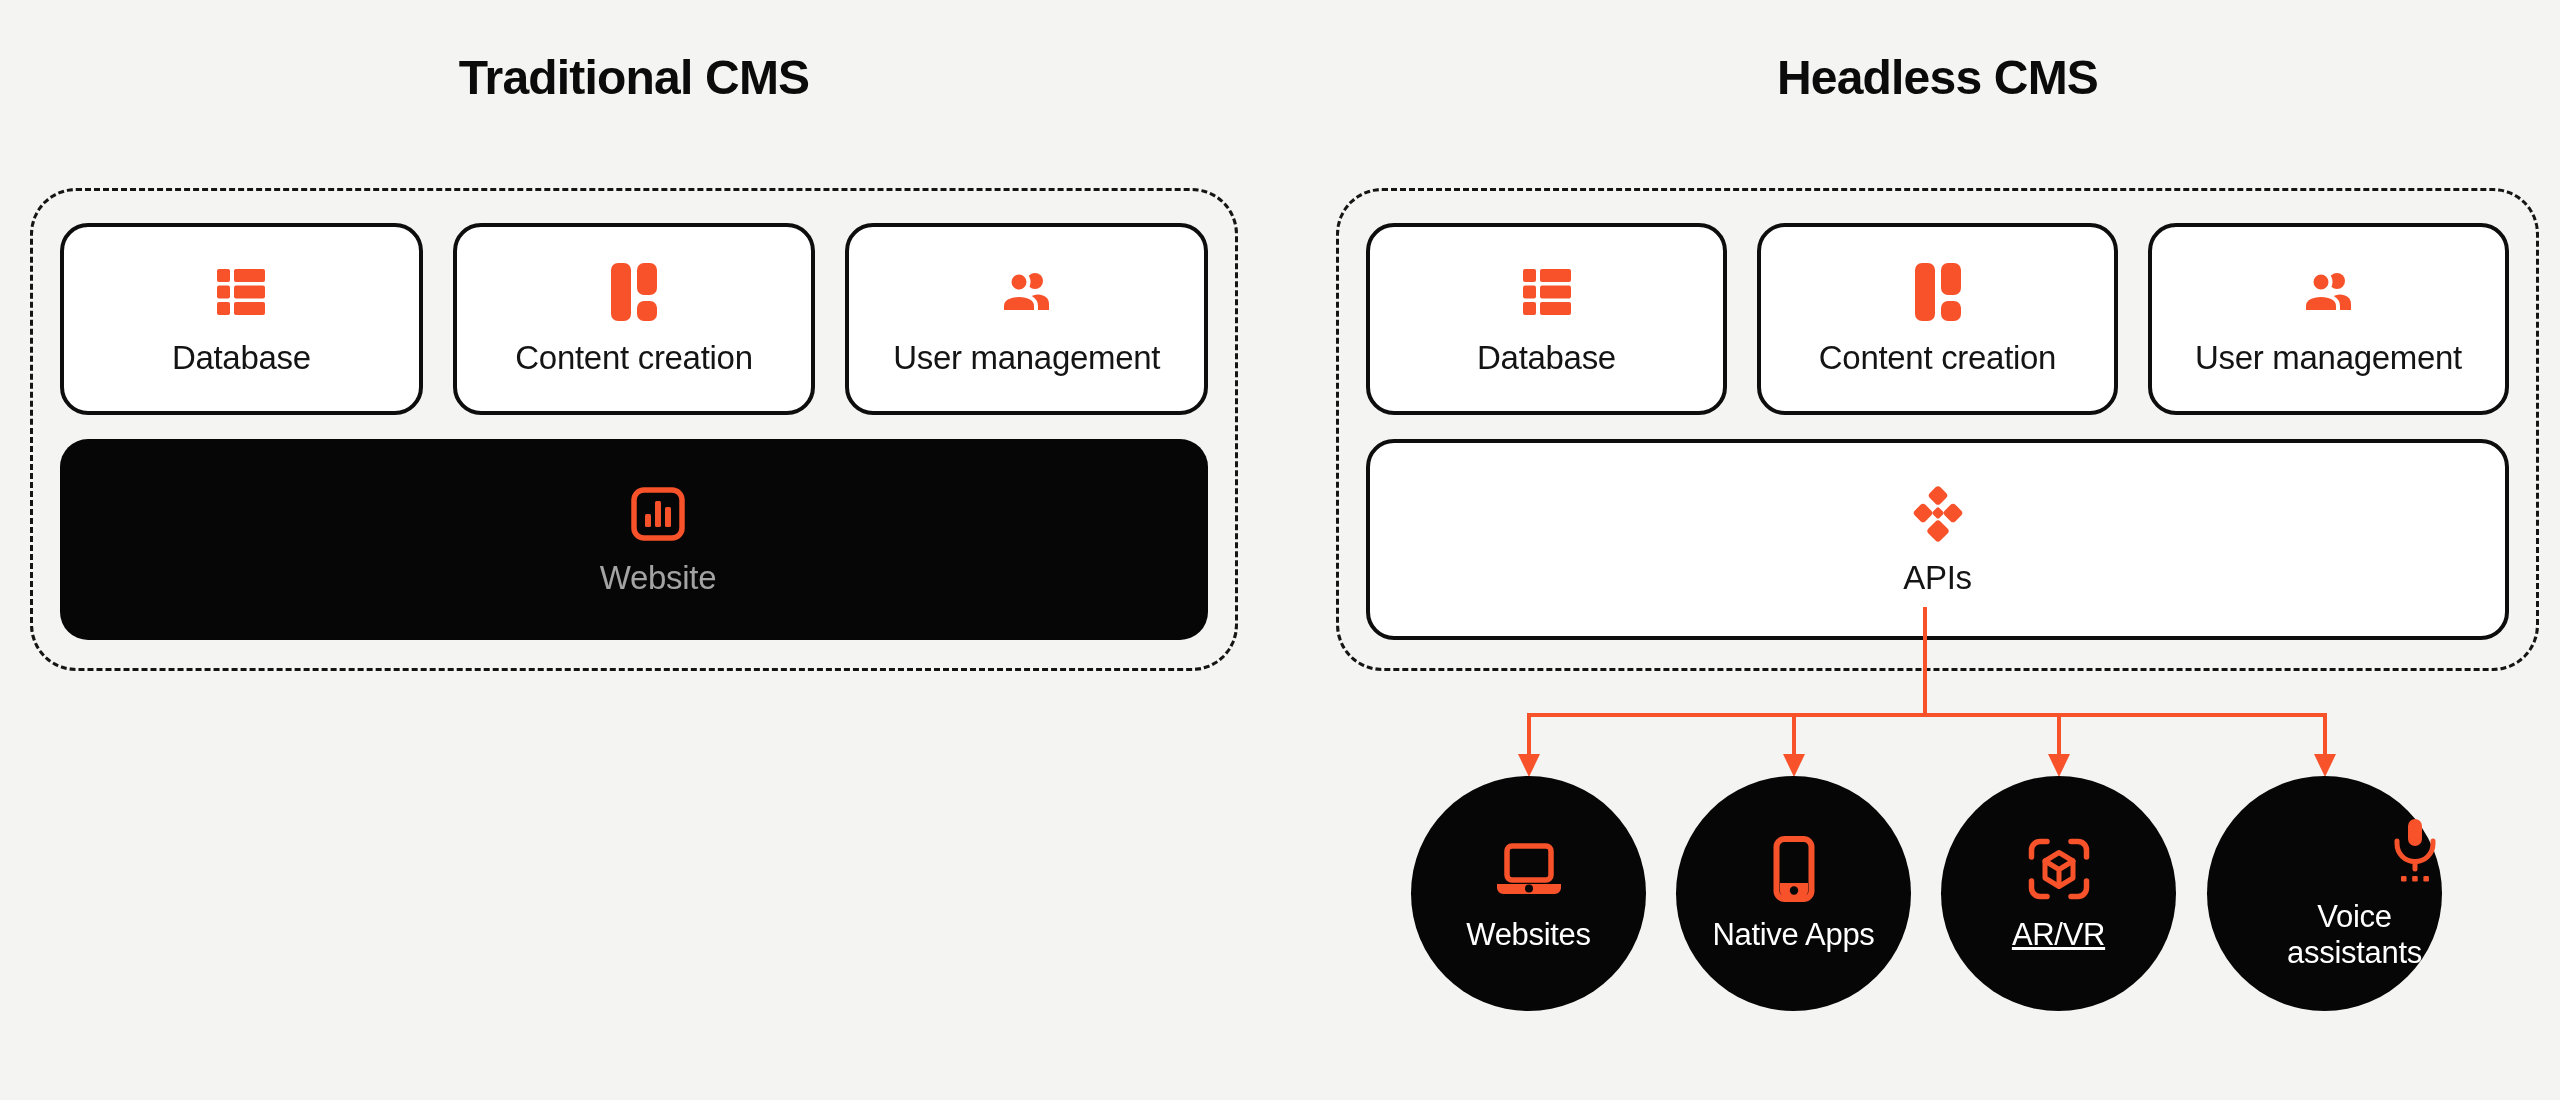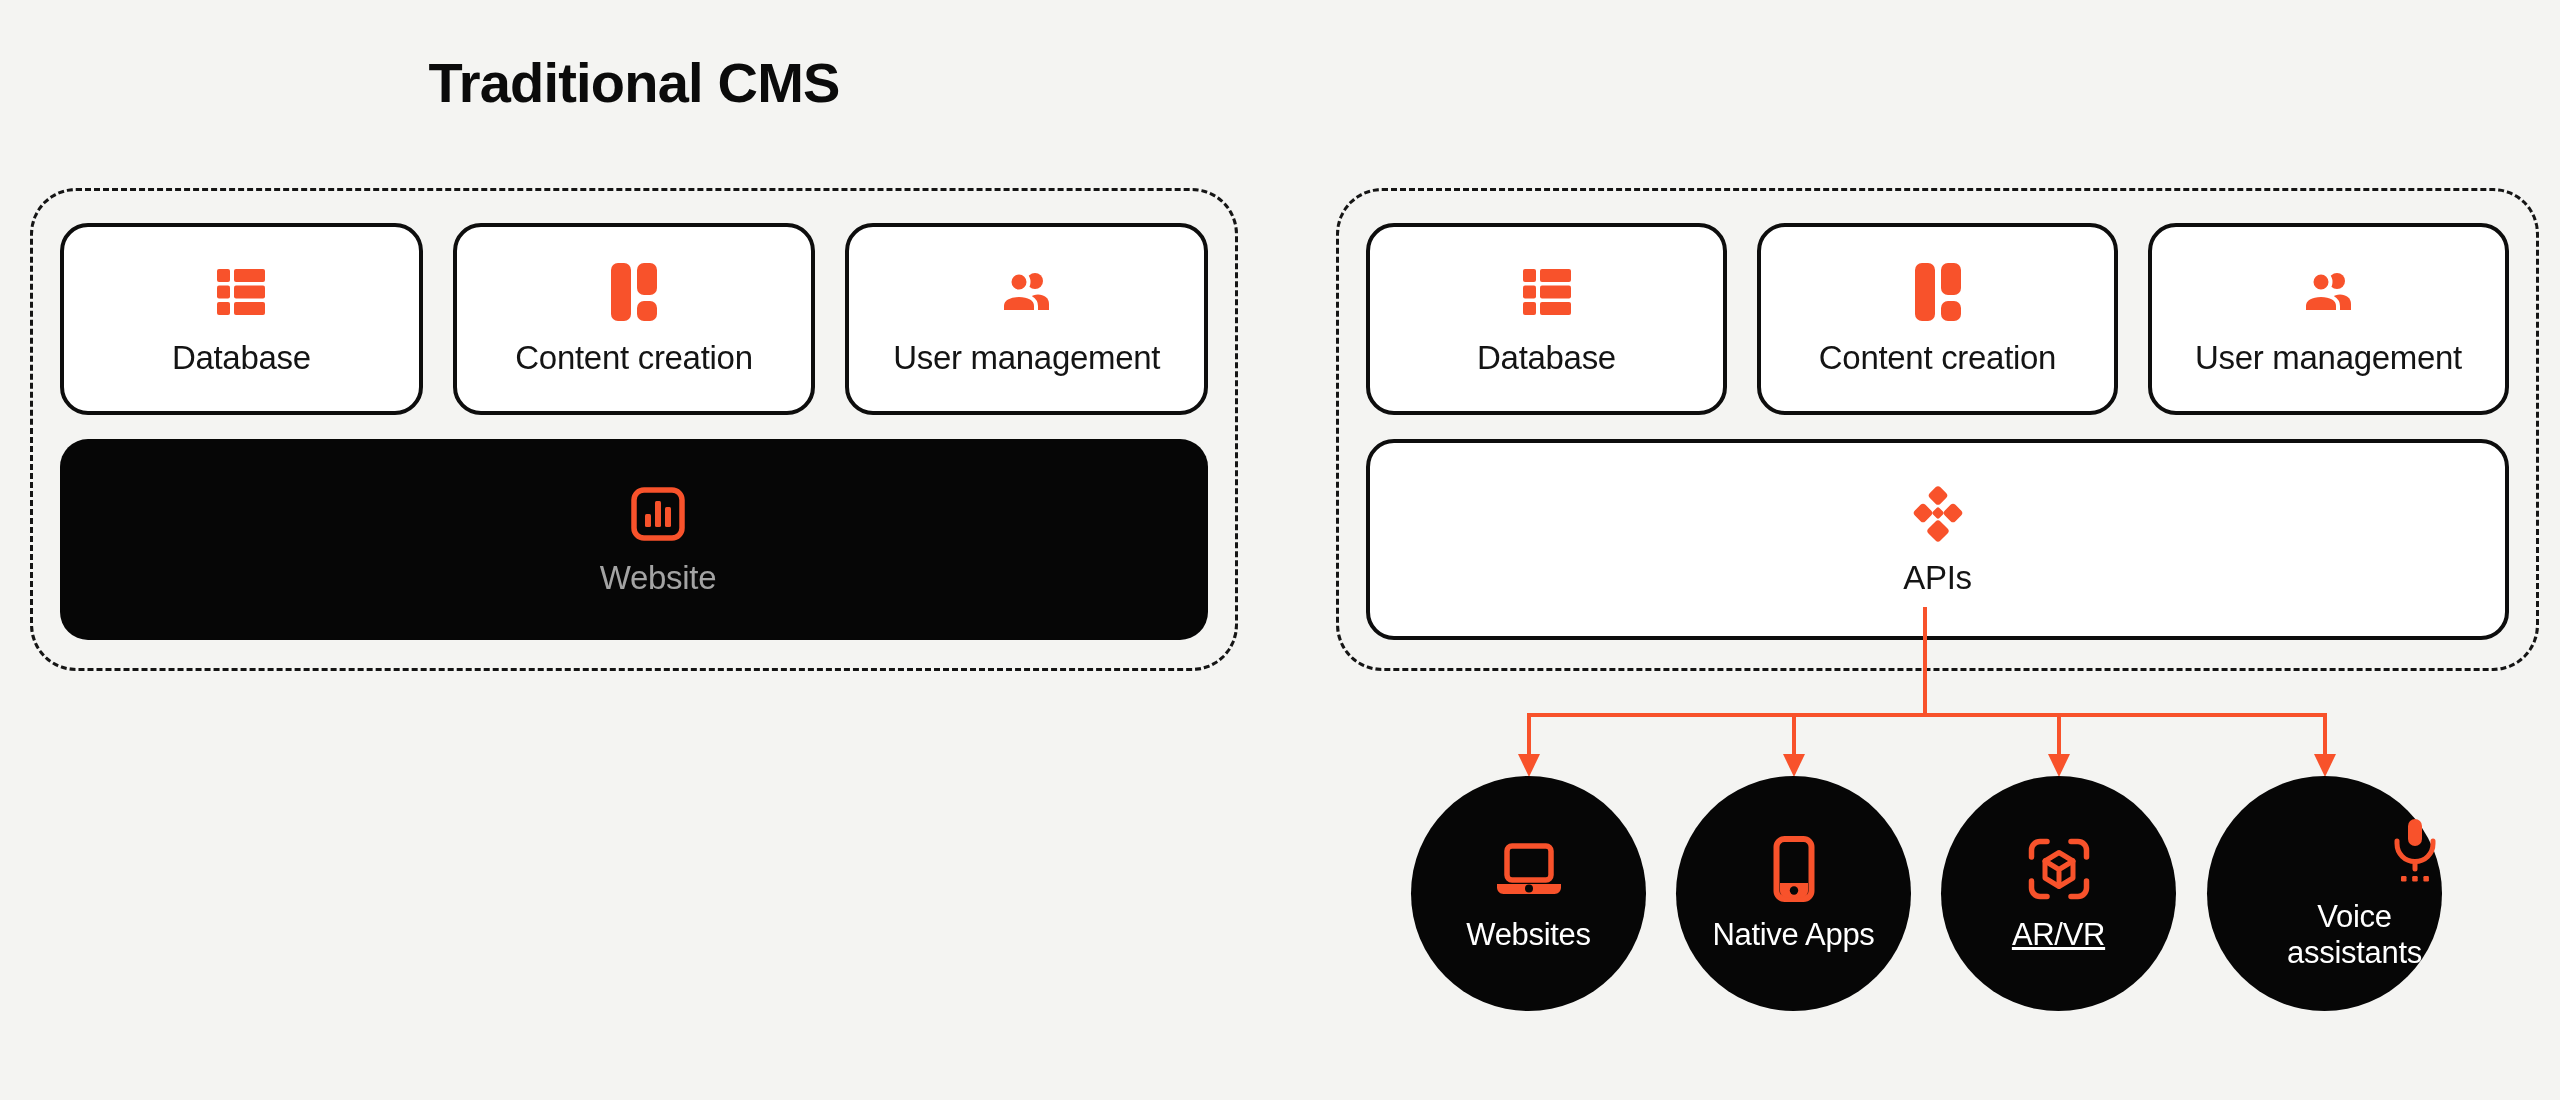--- a/index.html
+++ b/index.html
@@ -10,21 +10,21 @@
     --panel-white:#ffffff;
   }
   html,body{margin:0;padding:0;background:var(--bg);}
   #canvas{
     position:relative;width:2560px;height:1100px;overflow:hidden;
     background:var(--bg);color:var(--ink);
     font-family:"Liberation Sans", sans-serif;
   }
   .panel-title{
     position:absolute;top:50px;text-align:center;
-    font-size:56px;font-weight:600;letter-spacing:-0.8px;color:#0b0b0b;
+    font-size:48px;font-weight:600;letter-spacing:-0.8px;color:#0b0b0b;
   }
   #title-left{left:30px;width:1208px;}
   #title-right{left:1336px;width:1203px;}
 
   .cms-frame{
     position:absolute;top:188px;height:483px;box-sizing:border-box;
     border:3px dashed #151515;border-radius:46px;
     padding:32px 27px 28px 27px;
     display:flex;flex-direction:column;gap:24px;
   }
@@ -63,20 +63,21 @@
   .channel-icon-slot{height:70px;display:flex;align-items:center;justify-content:center;color:var(--accent);}
   .channel-label{font-size:31px;line-height:1.16;letter-spacing:-0.3px;white-space:nowrap;}
   .channel-label.wrap{white-space:normal;max-width:175px;}
 </style>
 </head>
 <body>
 
 <div id="canvas">
 
   <div class="panel-title" id="title-left">Traditional CMS</div>
+  <div class="panel-title" id="title-right">Headless CMS</div>
 
   <div class="cms-frame" id="frame-left">
     <div class="module-row">
       <div class="module-box">
         <span class="icon-slot">
           <svg width="48" height="46" viewBox="0 0 48 46" aria-hidden="true">
             <g fill="currentColor">
               <rect x="0" y="0" width="13" height="13" rx="2"></rect>
                 <rect x="17" y="0" width="31" height="13" rx="2"></rect>
               <rect x="0" y="16.5" width="13" height="13" rx="2"></rect>

